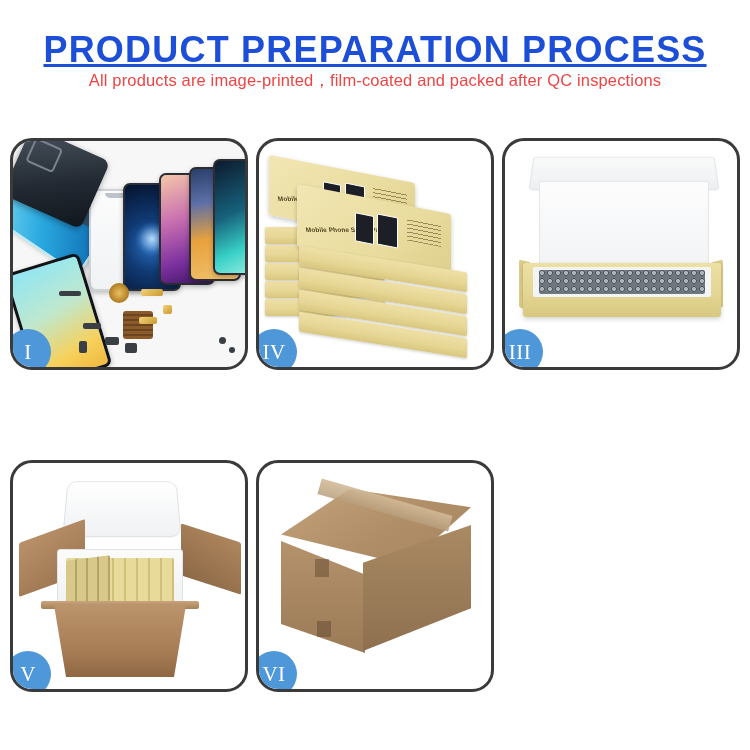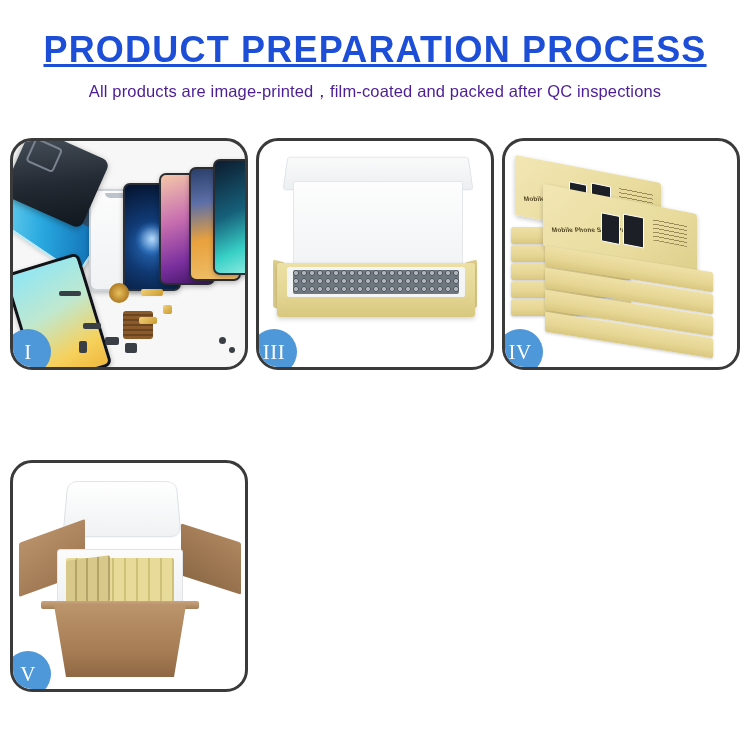--- a/index.html
+++ b/index.html
@@ -18,24 +18,24 @@
     font-size:36px;
     font-weight:700;
     letter-spacing:1.2px;
     color:#1d4ed8;
     line-height:1;
     white-space:nowrap;
     font-family:"Liberation Sans", sans-serif;
     text-decoration:underline;
   }
   .subtitle{
-    margin-top:13px;
+    margin-top:2px;
     font-size:16.5px;
     font-weight:400;
-    color:#4c1d95;
+    color:#ef4444;
     letter-spacing:.15px;
     white-space:nowrap;
   }
 
   
   .grid{
     position:absolute;
     left:10px;top:138px;
     width:730px;
     display:grid;
@@ -324,75 +324,86 @@
         <div class="gold" style="left:128px;top:148px;width:22px;height:7px;"></div>
         <div class="gold" style="left:126px;top:176px;width:18px;height:7px;"></div>
         <div class="gold" style="left:150px;top:164px;width:9px;height:9px;"></div>
         <div class="chip" style="left:206px;top:196px;width:7px;height:7px;border-radius:50%;"></div>
         <div class="chip" style="left:216px;top:206px;width:6px;height:6px;border-radius:50%;"></div>
       </div>
       <div class="badge">I</div>
     </div>
 
 
+    <div class="panel p4">
+      <div class="scene">
+        <div class="stackbox" style="left:6px;top:86px;width:120px;height:17px;"></div>
+        <div class="stackbox" style="left:6px;top:104px;width:120px;height:17px;"></div>
+        <div class="stackbox" style="left:6px;top:122px;width:120px;height:17px;"></div>
+        <div class="stackbox" style="left:6px;top:140px;width:120px;height:17px;"></div>
+        <div class="stackbox" style="left:6px;top:158px;width:120px;height:17px;"></div>
+
+        <div class="lidtop" style="left:10px;top:28px;width:146px;height:60px;transform:skewY(11deg);">
+          <div class="lidlabel" style="left:8px;top:30px;transform:rotate(-11deg);">Mobile Phone Spare Parts</div>
+          <div class="lidimg" style="left:54px;top:16px;width:16px;height:26px;"></div>
+          <div class="lidimg" style="left:76px;top:13px;width:18px;height:28px;"></div>
+          <div class="lidlines" style="left:104px;top:12px;"></div>
+        </div>
+
+        <div class="lidtop" style="left:38px;top:58px;width:154px;height:62px;transform:skewY(11deg);">
+          <div class="lidlabel" style="left:8px;top:32px;transform:rotate(-11deg);">Mobile Phone Spare Parts</div>
+          <div class="lidimg" style="left:58px;top:17px;width:17px;height:27px;"></div>
+          <div class="lidimg" style="left:80px;top:14px;width:19px;height:29px;"></div>
+          <div class="lidlines" style="left:110px;top:13px;"></div>
+        </div>
+
+        <div class="stackbox" style="left:40px;top:118px;width:168px;height:20px;transform:skewY(9deg);"></div>
+        <div class="stackbox" style="left:40px;top:140px;width:168px;height:20px;transform:skewY(9deg);"></div>
+        <div class="stackbox" style="left:40px;top:162px;width:168px;height:20px;transform:skewY(9deg);"></div>
+        <div class="stackbox" style="left:40px;top:184px;width:168px;height:20px;transform:skewY(9deg);"></div>
+      </div>
+      <div class="badge">IV</div>
+    </div>
+
     <div class="panel p3">
       <div class="scene">
         <div class="p3lidback"></div>
         <div class="p3foam"></div>
         <div class="p3flapL"></div>
         <div class="p3flapR"></div>
         <div class="p3tray">
           <div class="p3inner">
             <div class="p3item"></div>
           </div>
         </div>
       </div>
       <div class="badge">III</div>
     </div>
 
-    <div class="panel p4">
-      <div class="scene">
-        <div class="stackbox" style="left:6px;top:86px;width:120px;height:17px;"></div>
-        <div class="stackbox" style="left:6px;top:104px;width:120px;height:17px;"></div>
-        <div class="stackbox" style="left:6px;top:122px;width:120px;height:17px;"></div>
-        <div class="stackbox" style="left:6px;top:140px;width:120px;height:17px;"></div>
-        <div class="stackbox" style="left:6px;top:158px;width:120px;height:17px;"></div>
-
-        <div class="lidtop" style="left:10px;top:28px;width:146px;height:60px;transform:skewY(11deg);">
-          <div class="lidlabel" style="left:8px;top:30px;transform:rotate(-11deg);">Mobile Phone Spare Parts</div>
-          <div class="lidimg" style="left:54px;top:16px;width:16px;height:26px;"></div>
-          <div class="lidimg" style="left:76px;top:13px;width:18px;height:28px;"></div>
-          <div class="lidlines" style="left:104px;top:12px;"></div>
-        </div>
-
-        <div class="lidtop" style="left:38px;top:58px;width:154px;height:62px;transform:skewY(11deg);">
-          <div class="lidlabel" style="left:8px;top:32px;transform:rotate(-11deg);">Mobile Phone Spare Parts</div>
-          <div class="lidimg" style="left:58px;top:17px;width:17px;height:27px;"></div>
-          <div class="lidimg" style="left:80px;top:14px;width:19px;height:29px;"></div>
-          <div class="lidlines" style="left:110px;top:13px;"></div>
-        </div>
-
-        <div class="stackbox" style="left:40px;top:118px;width:168px;height:20px;transform:skewY(9deg);"></div>
-        <div class="stackbox" style="left:40px;top:140px;width:168px;height:20px;transform:skewY(9deg);"></div>
-        <div class="stackbox" style="left:40px;top:162px;width:168px;height:20px;transform:skewY(9deg);"></div>
-        <div class="stackbox" style="left:40px;top:184px;width:168px;height:20px;transform:skewY(9deg);"></div>
-      </div>
-      <div class="badge">IV</div>
-    </div>
-
     <div class="panel p5">
       <div class="scene">
         <div class="v-foamlid"></div>
         <div class="v-flapL"></div>
         <div class="v-flapR"></div>
         <div class="v-foambody">
           <div class="v-yellow"></div>
           <div class="v-yellow2"></div>
         </div>
         <div class="v-rim"></div>
         <div class="v-front"></div>
       </div>
       <div class="badge">V</div>
     </div>
 
+    <div class="panel p6">
+      <div class="scene">
+        <div class="c-top"></div>
+        <div class="c-tape"></div>
+        <div class="c-left"></div>
+        <div class="c-right"></div>
+        <div class="c-seam" style="left:56px;top:96px;width:14px;height:18px;"></div>
+        <div class="c-seam" style="left:58px;top:158px;width:14px;height:16px;"></div>
+      </div>
+      <div class="badge">VI</div>
+    </div>
 
   </div>
 </div>
 
 </body></html>

